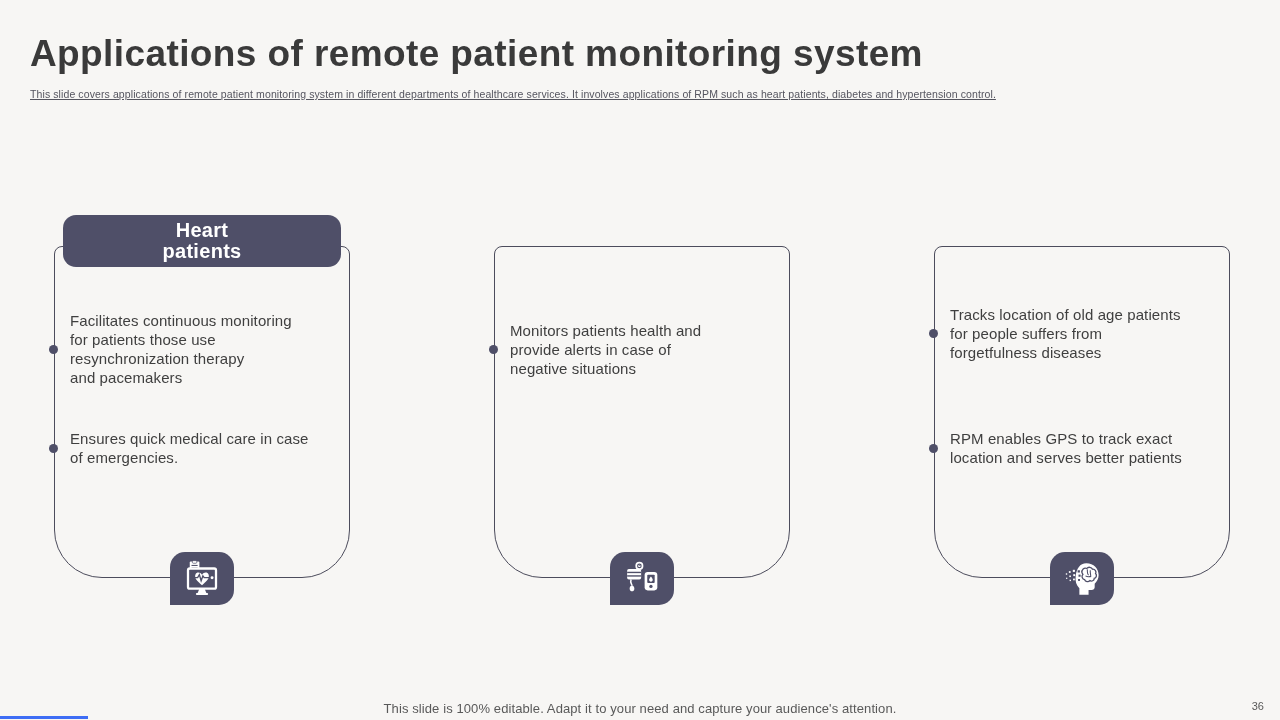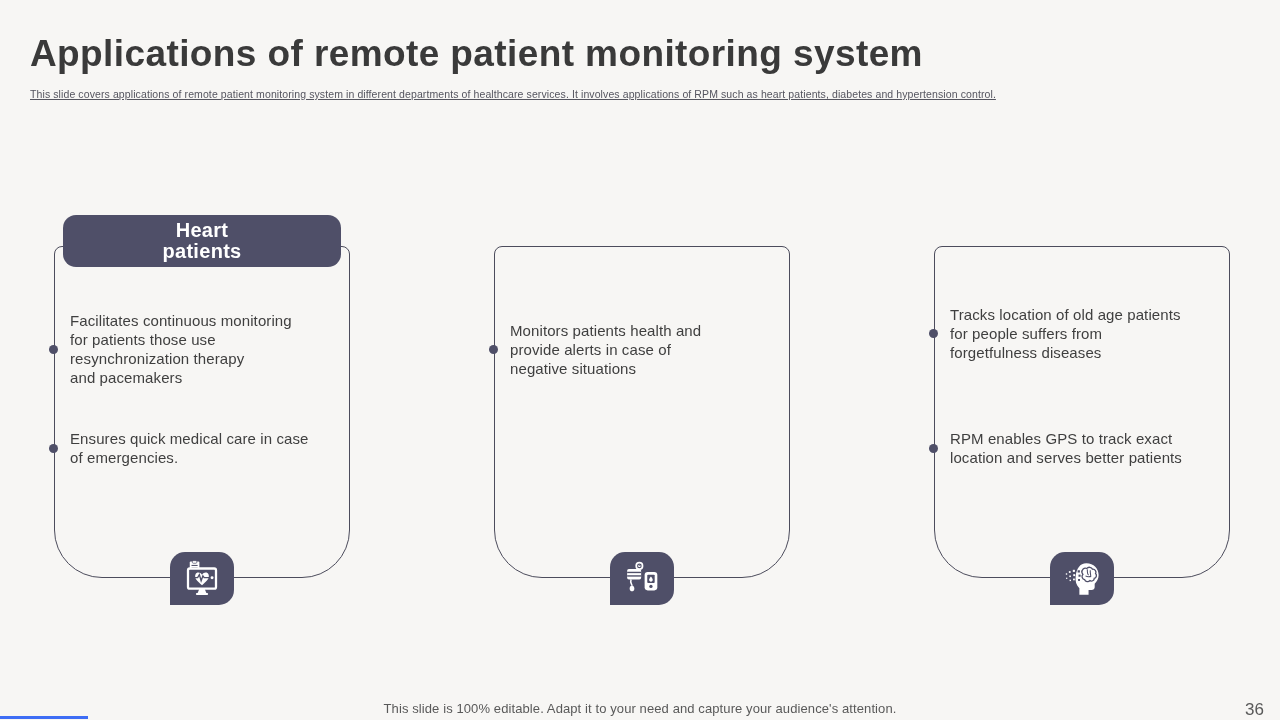--- a/index.html
+++ b/index.html
@@ -57,21 +57,21 @@
     display:flex; align-items:center; justify-content:center;
   }
   .icon-box svg { display:block; }
 
   .footer-text {
     position:absolute; left:0; right:0; top:701px;
     text-align:center; font-size:13px; color:#595959; letter-spacing:0.1px;
   }
   .page-number {
     position:absolute; right:16px; top:700px;
-    font-size:17px; color:#595959;
+    font-size:11px; color:#595959;
   }
   .bottom-accent-bar {
     position:absolute; left:0; bottom:1px; width:88px; height:3px;
     background:#3e6df5;
   }
 </style>
 </head>
 <body>
 
 <div class="slide">

